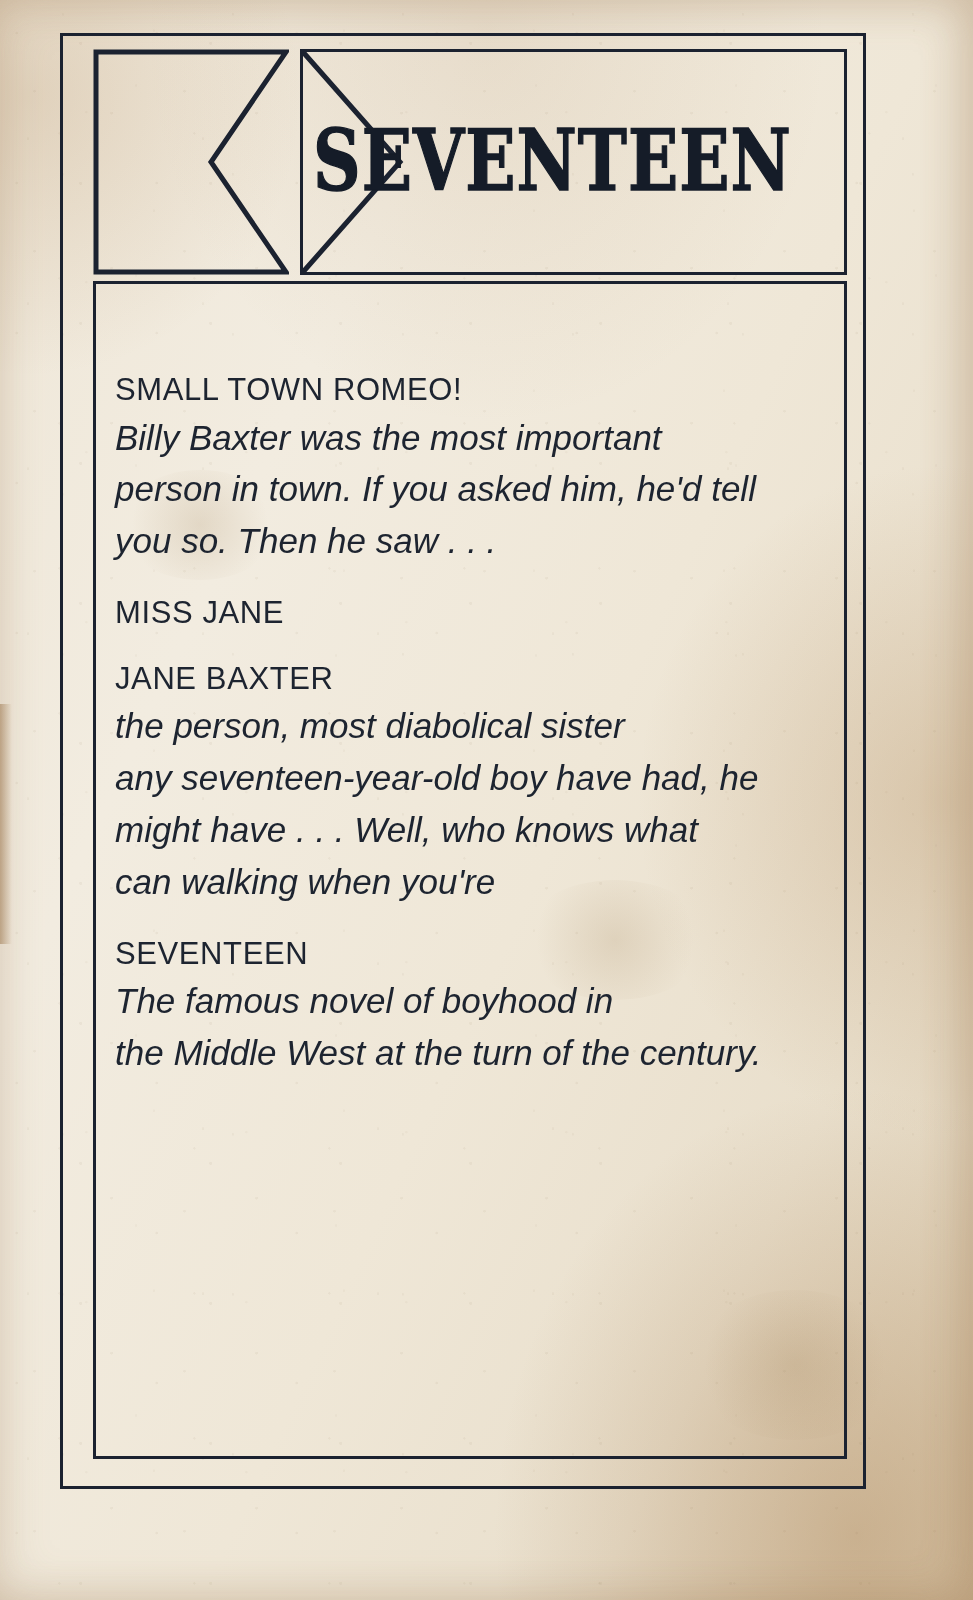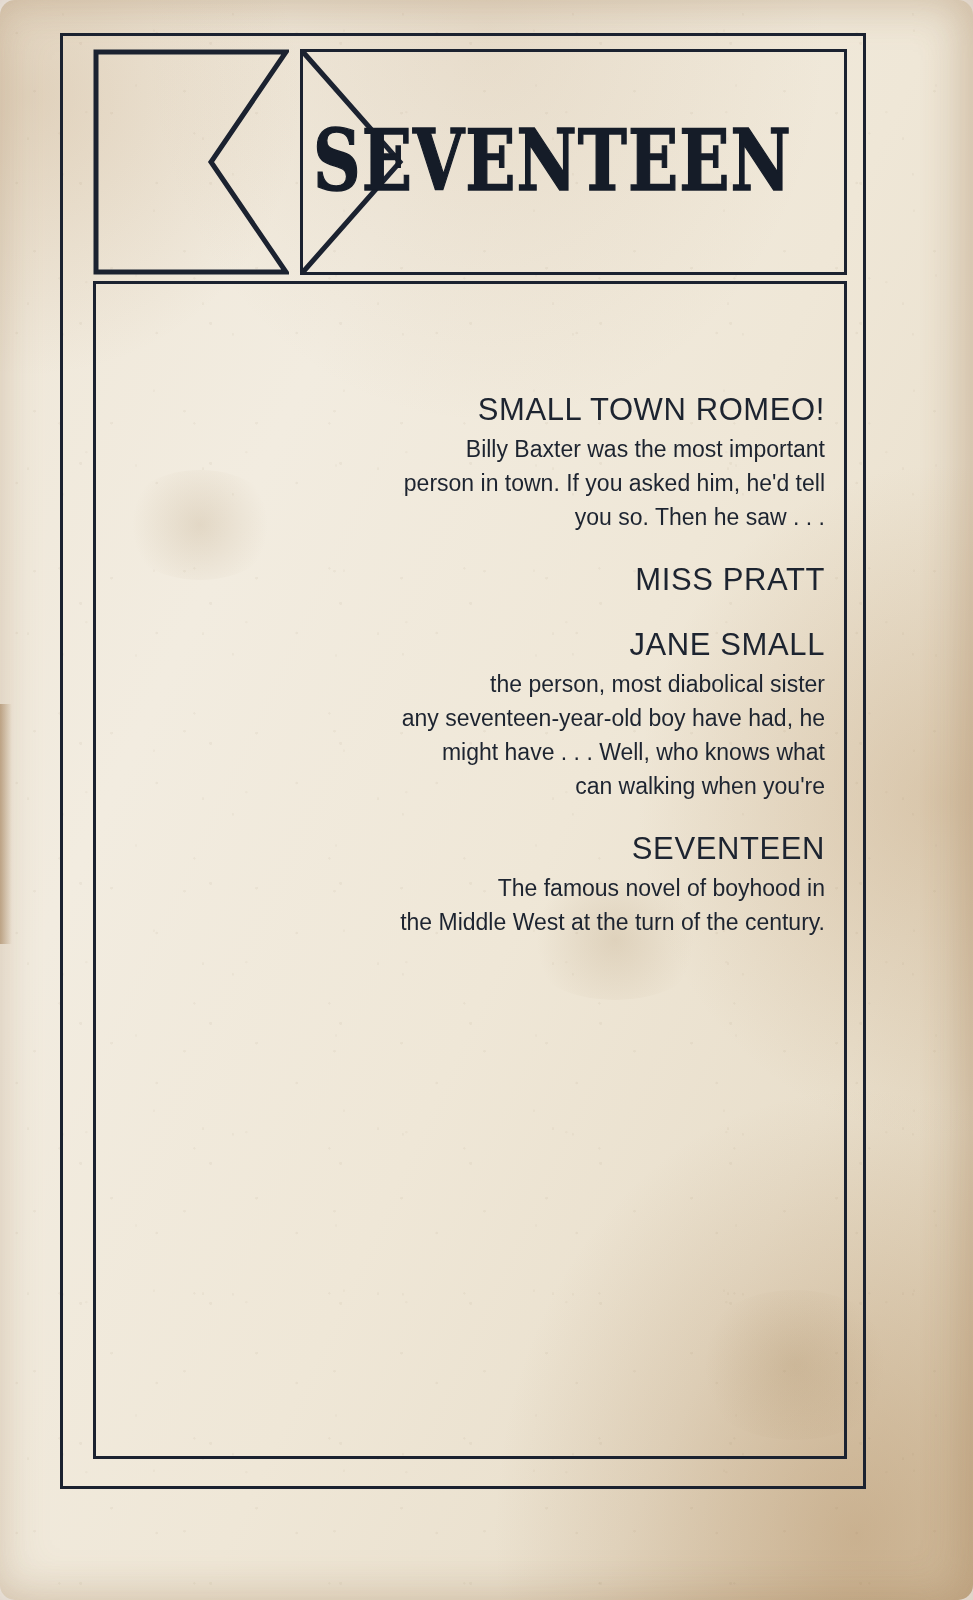--- a/index.html
+++ b/index.html
@@ -18,21 +18,20 @@
   .page {
     position: relative;
     width: 973px;
     height: 1600px;
     background:
       radial-gradient(ellipse 60% 45% at 88% 96%, rgba(168,128,82,0.42) 0%, rgba(168,128,82,0.0) 62%),
       radial-gradient(ellipse 45% 30% at 97% 50%, rgba(176,136,88,0.30) 0%, rgba(176,136,88,0.0) 70%),
       radial-gradient(ellipse 40% 25% at 3% 6%, rgba(170,130,84,0.22) 0%, rgba(170,130,84,0.0) 70%),
       radial-gradient(ellipse 50% 35% at 50% 2%, rgba(175,138,92,0.16) 0%, rgba(175,138,92,0.0) 70%),
       linear-gradient(115deg, #efe7d8 0%, #f2ece0 28%, #efe7d7 55%, #e9dfcc 78%, #ddcdb2 100%);
-    border-radius: 15px;
   }
   
   .grain {
     position: absolute;
     inset: 0;
     pointer-events: none;
     opacity: .5;
     background-image:
       radial-gradient(circle at 12% 22%, rgba(120,95,60,.13) 0 1.2px, transparent 1.6px),
       radial-gradient(circle at 37% 9%,  rgba(120,95,60,.10) 0 1.0px, transparent 1.4px),
@@ -116,37 +115,38 @@
     top: 281px;
     width: 754px;
     height: 1178px;
     border: 3px solid #1b2230;
     box-sizing: border-box;
   }
 
   .blurb {
     position: absolute;
     left: 115px;
-    top: 390px;
+    top: 370px;
     width: 710px;
-    text-align: right;
+    text-align: left;
     color: #1d2430;
   }
   .block { margin-bottom: 26px; }
   .block:last-child { margin-bottom: 0; }
 
   .heading {
     font-size: 31px;
     letter-spacing: .6px;
     line-height: 1.28;
     margin-bottom: 2px;
   }
   .body {
-    font-size: 23px;
+    font-size: 35px;
     line-height: 1.48;
+    font-style: italic;
   }
   .body .ln { display: block; white-space: pre; }
 
   
   .blotch {
     position: absolute;
     pointer-events: none;
     border-radius: 50%;
     background: radial-gradient(circle, rgba(150,116,70,.17), rgba(150,116,70,0) 70%);
   }
@@ -183,25 +183,25 @@
     <div class="block">
       <div class="heading">SMALL TOWN ROMEO!</div>
       <div class="body">
         <span class="ln">Billy Baxter was the most important</span>
         <span class="ln">person in town. If you asked him, he'd tell</span>
         <span class="ln">you so. Then he saw . . .</span>
       </div>
     </div>
 
     <div class="block">
-      <div class="heading">MISS PRATT</div>
-    </div>
-
-    <div class="block">
-      <div class="heading">JANE SMALL</div>
+      <div class="heading">MISS JANE</div>
+    </div>
+
+    <div class="block">
+      <div class="heading">JANE BAXTER</div>
       <div class="body">
         <span class="ln">the person, most diabolical sister</span>
         <span class="ln">any seventeen-year-old boy have had, he</span>
         <span class="ln">might have . . . Well, who knows what</span>
         <span class="ln">can walking when you're</span>
       </div>
     </div>
 
     <div class="block">
       <div class="heading">SEVENTEEN</div>

